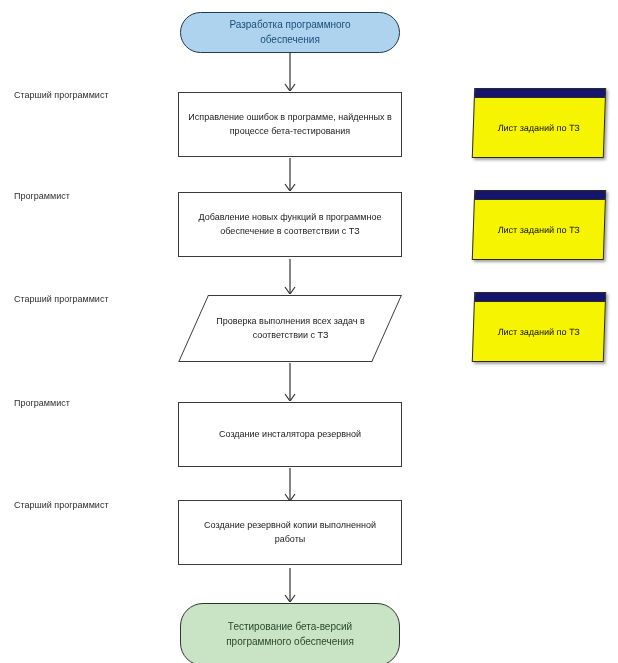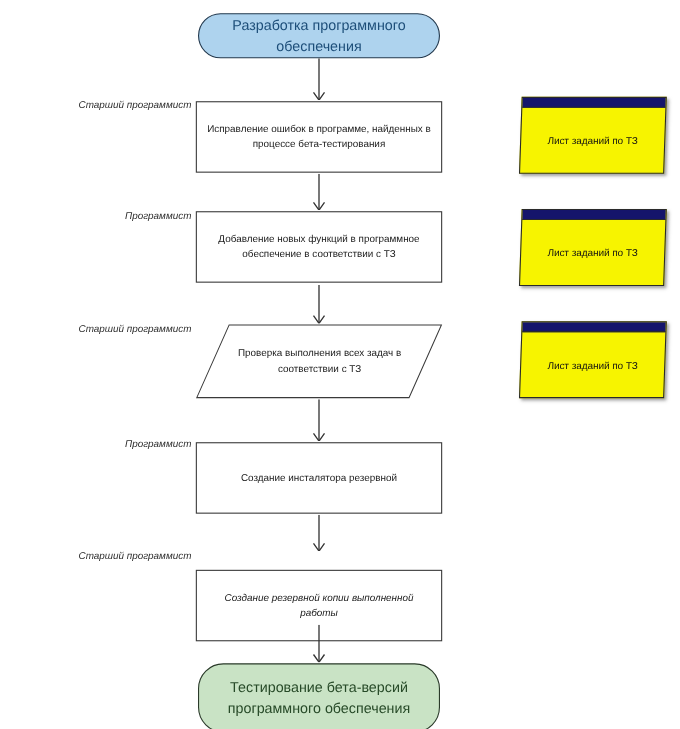--- a/index.html
+++ b/index.html
@@ -5,58 +5,58 @@
   html,body { margin:0; padding:0; background:#ffffff; }
   .canvas {
     position:relative; width:618px; height:663px; background:#ffffff;
     font-family:"Liberation Sans", sans-serif; overflow:hidden;
   }
 
   
   .terminator {
     position:absolute; left:180px; width:220px;
     display:flex; align-items:center; justify-content:center; text-align:center;
-    font-size:13px; line-height:1.45; padding:0 18px; box-sizing:border-box;
+    font-size:10px; line-height:1.45; padding:0 18px; box-sizing:border-box;
   }
   .terminator.start {
     top:12px; height:41px; border-radius:21px;
     background:#aed3ee; border:1.4px solid #22384d; color:#1d4e79;
   }
   .terminator.end {
     top:603px; height:63px; border-radius:23px;
     background:#c9e3c5; border:1.4px solid #2a3a2a; color:#274a28;
   }
 
   .pbox {
     position:absolute; left:178px; width:224px; height:65px;
     background:#ffffff; border:1px solid #3a3a3a;
     display:flex; align-items:center; justify-content:center; text-align:center;
     font-size:9px; line-height:1.5; color:#1a1a1a; padding:0 6px; box-sizing:border-box;
   }
   .pbox.b1 { top:92px; }
   .pbox.b2 { top:192px; }
   .pbox.b4 { top:402px; }
-  .pbox.b5 { top:518px; padding:0 17px;font-style:italic; }
+  .pbox.b5 { top:500px; padding:0 17px; }
 
   .para {
     position:absolute; left:208px; top:295px; width:194px; height:67px;
     background:#ffffff; border:1px solid #3a3a3a;
     transform:skewX(-24deg); transform-origin:top left; box-sizing:border-box;
   }
   .para-inner {
     transform:skewX(24deg); transform-origin:top left;
     width:194px; height:100%; margin-left:-15px;
     display:flex; align-items:center; justify-content:center; text-align:center;
     font-size:9px; line-height:1.5; color:#1a1a1a;
   }
 
   
   .role {
-    position:absolute; left:14px; width:160px; text-align:right;
-    font-size:9px; color:#2e2e2e;font-style:italic;
+    position:absolute; left:14px; width:160px; text-align:left;
+    font-size:9px; color:#2e2e2e;
   }
   .role.r1 { top:90px; }
   .role.r2 { top:191px; }
   .role.r3 { top:294px; }
   .role.r4 { top:398px; }
   .role.r5 { top:500px; }
 
   
   .note {
     position:absolute; left:473px; width:132px; height:70px;

